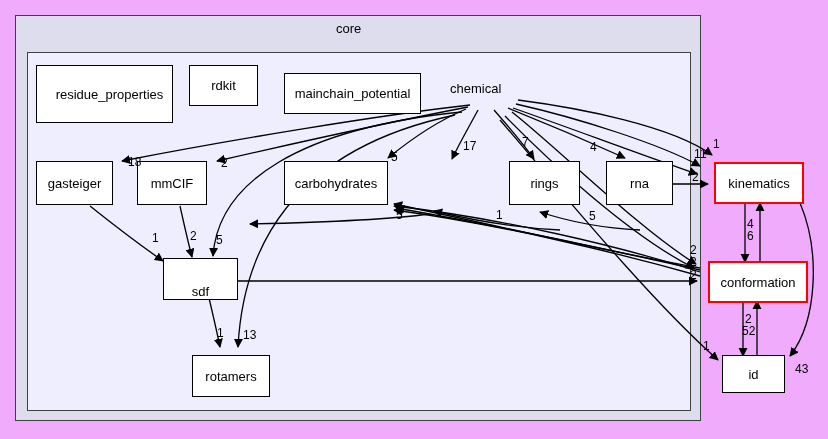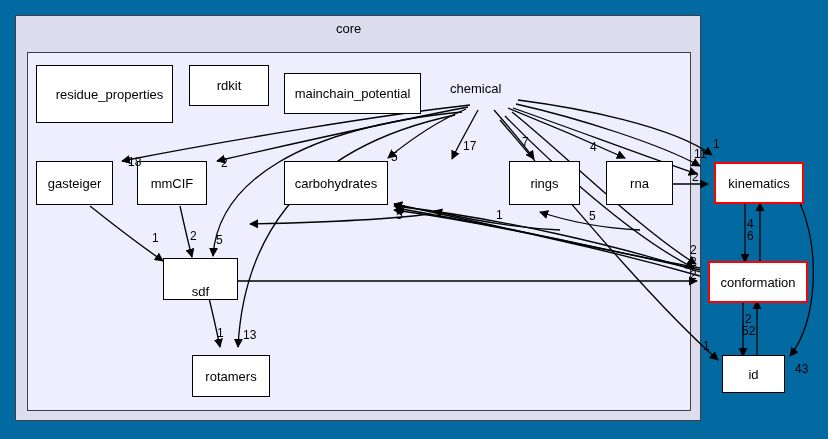--- a/index.html
+++ b/index.html
@@ -5,21 +5,21 @@
 <style>
   html, body {
     margin: 0;
     padding: 0;
     background: #ffffff;
   }
   #canvas {
     position: relative;
     width: 828px;
     height: 439px;
-    background: #0369a1;
+    background: #f0abfc;
     font-family: "Liberation Sans", sans-serif;
     overflow: hidden;
   }
   
   .cluster {
     position: absolute;
     background: #ddddee;
     border: 1px solid #404044;
     box-sizing: border-box;
   }
@@ -159,21 +159,21 @@
       <path d="M 700 270 C 600 248 500 226 396 208"></path>
       <path d="M 560 230 C 520 228 480 222 434 211"></path>
       <path d="M 640 230 C 600 228 570 222 540 212"></path>
     </g>
   </svg>
 
   <div class="node" style="left:36px; top:65px; width:137px; height:58px;padding-left:10px;">
     <span>residue_properties</span>
   </div>
 
-  <div class="node" style="left:189px; top:65px; width:80px; height:41px;">
+  <div class="node" style="left:189px; top:65px; width:69px; height:41px;">
     <span>rdkit</span>
   </div>
 
   <div class="node" style="left:284px; top:73px; width:137px; height:41px;">
     <span>mainchain_potential</span>
   </div>
 
   <div class="node" style="left:36px; top:161px; width:77px; height:44px;align-items:center;">
     <span>gasteiger</span>
   </div>

